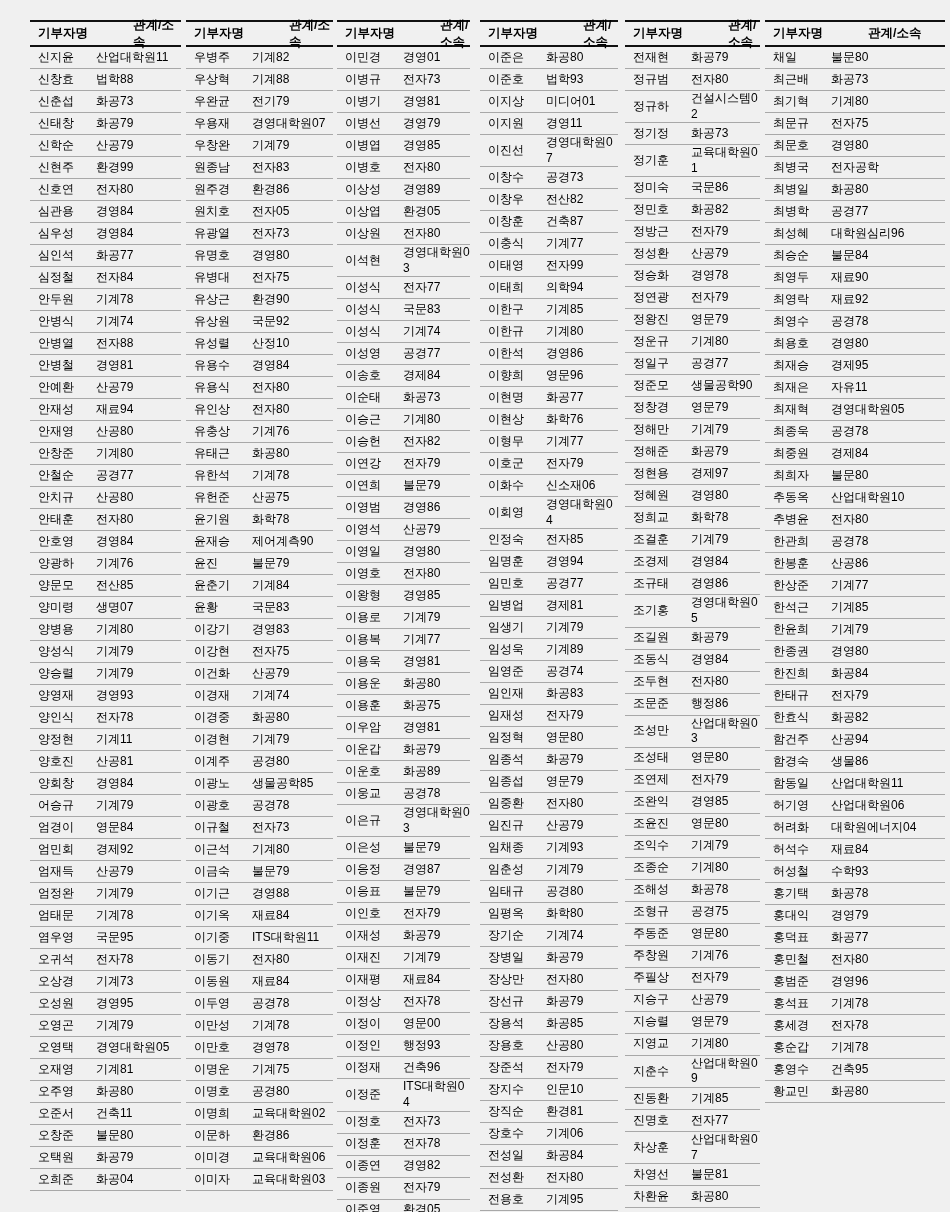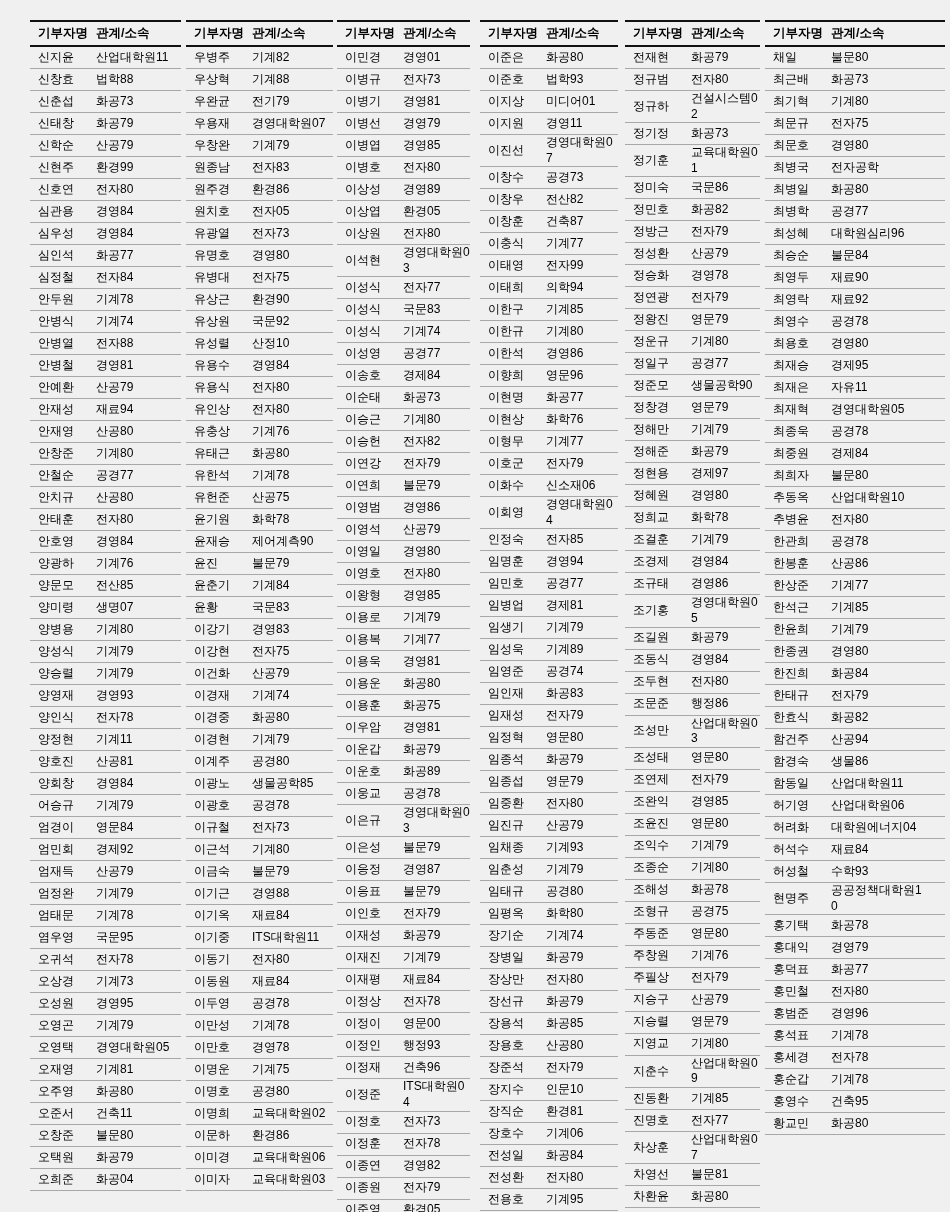--- a/index.html
+++ b/index.html
@@ -24,20 +24,21 @@
   .col-6 { width: 180px; margin-left: 5px; }
   .hdr {
     box-sizing: border-box;
     height: 27px;
     display: flex;
     align-items: center;
     font-weight: bold;
     font-size: 12.5px;
     border-top: 2.5px solid #111;
     border-bottom: 2px solid #111;
+    gap: 37px;
   }
   .hdr .name, .row .name {
     box-sizing: border-box;
     width: 66px;
     padding-left: 8px;
     flex: 0 0 auto;
   }
   .hdr .aff, .row .aff { flex: 1 1 auto; }
   .row {
     box-sizing: border-box;
@@ -1283,24 +1284,20 @@
         </div>
         <div class="row">
           <span class="name">허석수</span>
           <span class="aff">재료84</span>
         </div>
         <div class="row">
           <span class="name">허성철</span>
           <span class="aff">수학93</span>
         </div>
         <div class="row">
-          <span class="name">현명주</span>
-          <span class="aff">공공정책대학원10</span>
-        </div>
-        <div class="row">
           <span class="name">홍기택</span>
           <span class="aff">화공78</span>
         </div>
         <div class="row">
           <span class="name">홍대익</span>
           <span class="aff">경영79</span>
         </div>
         <div class="row">
           <span class="name">홍덕표</span>
           <span class="aff">화공77</span>

